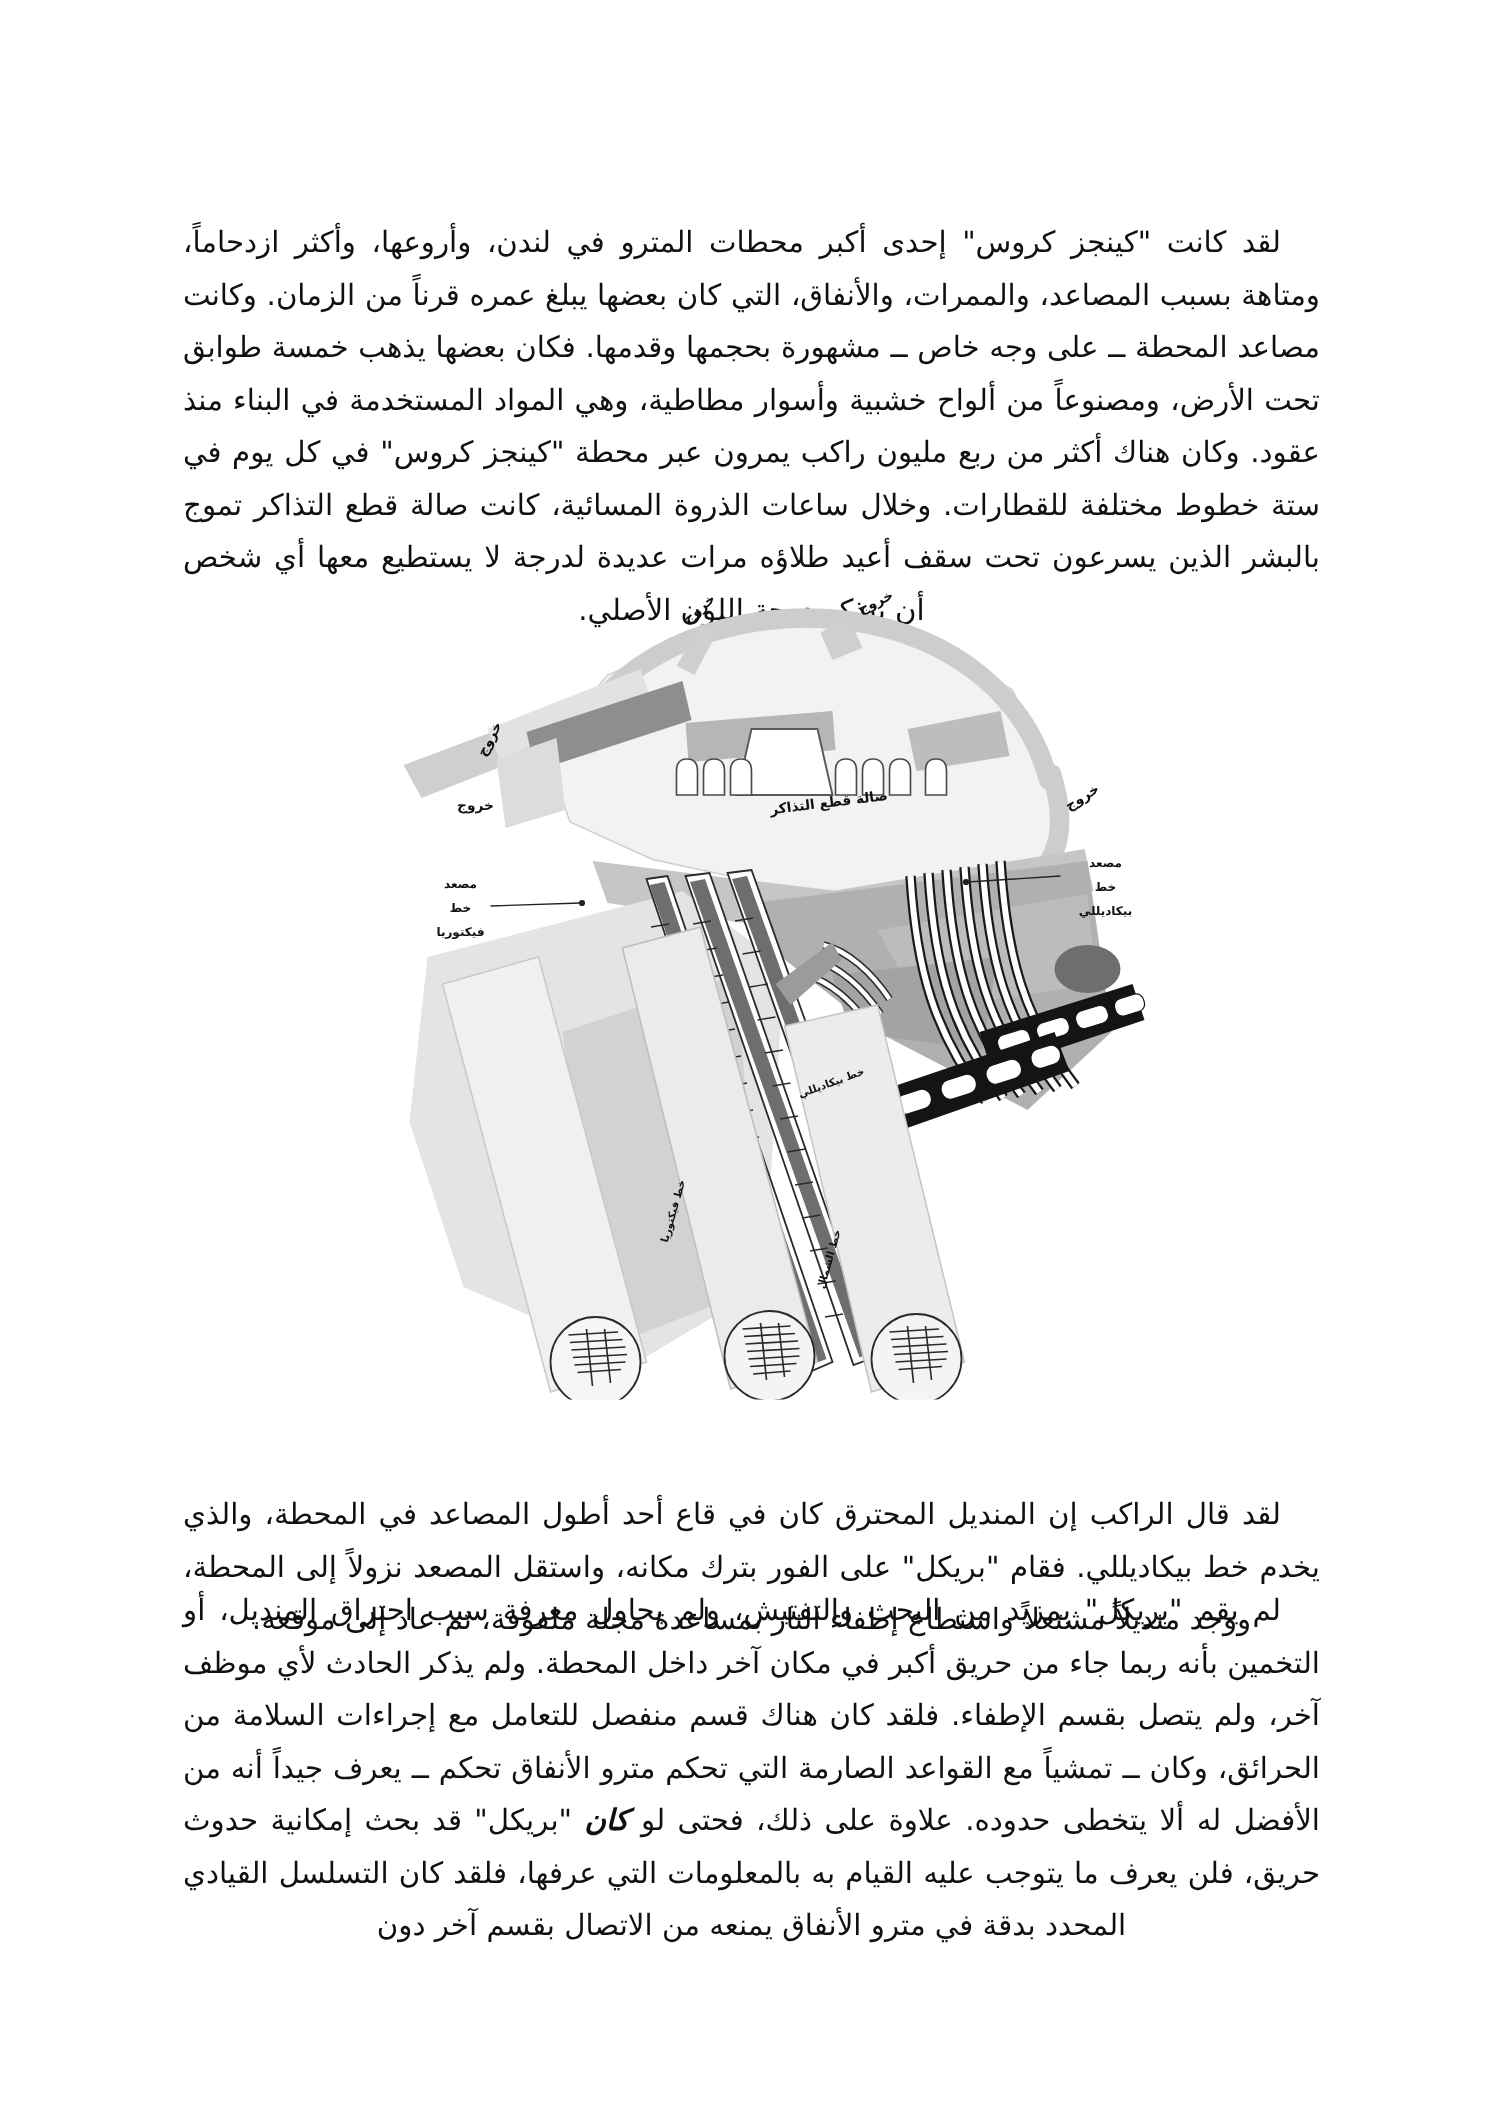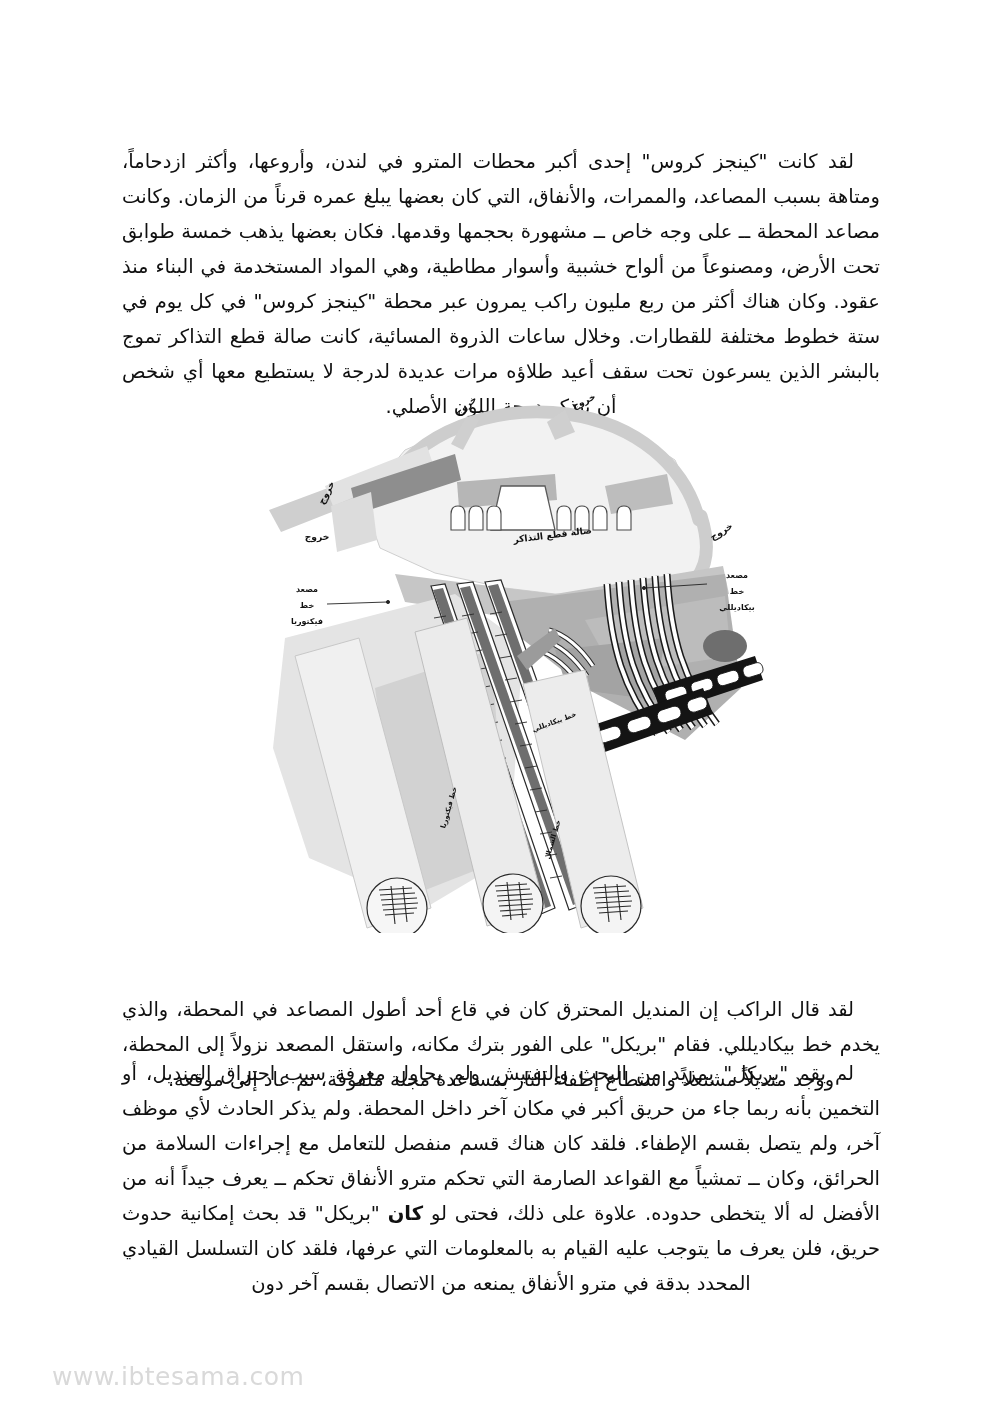--- a/index.html
+++ b/index.html
@@ -40,21 +40,21 @@
   .para {
     margin: 0 0 4px 0;
     text-indent: 26px;
   }
   .para:last-child { margin-bottom: 0; }
 
   #para-top   { top: 144px; }
   #para-mid   { top: 992px; }
   #para-bot   { top: 1056px; }
 
-  .bold-word { font-weight: bold; }
+  .bold-word { font-weight: bold; font-style: italic; }
 
   
   .figure {
     position: absolute;
     left: 255px;
     top: 388px;
     width: 520px;
     height: 545px;
   }
   .figure svg { display: block; width: 100%; height: 100%; }
@@ -343,15 +343,14 @@
   </div>
 
   <div class="text-col" id="para-mid">
     <p class="para">لقد قال الراكب إن المنديل المحترق كان في قاع أحد أطول المصاعد في المحطة، والذي يخدم خط بيكاديللي. فقام "بريكل" على الفور بترك مكانه، واستقل المصعد نزولاً إلى المحطة، ووجد منديلاً مشتعلاً واستطاع إطفاء النار بمساعدة مجلة ملفوفة، ثم عاد إلى موقعه.</p>
   </div>
 
   <div class="text-col" id="para-bot">
     <p class="para"><span>لم يقم "بريكل" بمزيد من البحث والتفتيش، ولم يحاول معرفة سبب احتراق المنديل، أو التخمين بأنه ربما جاء من حريق أكبر في مكان آخر داخل المحطة. ولم يذكر الحادث لأي موظف آخر، ولم يتصل بقسم الإطفاء. فلقد كان هناك قسم منفصل للتعامل مع إجراءات السلامة من الحرائق، وكان ــ تمشياً مع القواعد الصارمة التي تحكم مترو الأنفاق تحكم ــ يعرف جيداً أنه من الأفضل له ألا يتخطى حدوده. علاوة على ذلك، فحتى لو </span><span class="bold-word">كان</span><span> "بريكل" قد بحث إمكانية حدوث حريق، فلن يعرف ما يتوجب عليه القيام به بالمعلومات التي عرفها، فلقد كان التسلسل القيادي المحدد بدقة في مترو الأنفاق يمنعه من الاتصال بقسم آخر دون</span></p>
   </div>
 
-  <div class="watermark">www.ibtesama.com</div>
 
 </div>
 
 </body></html>

